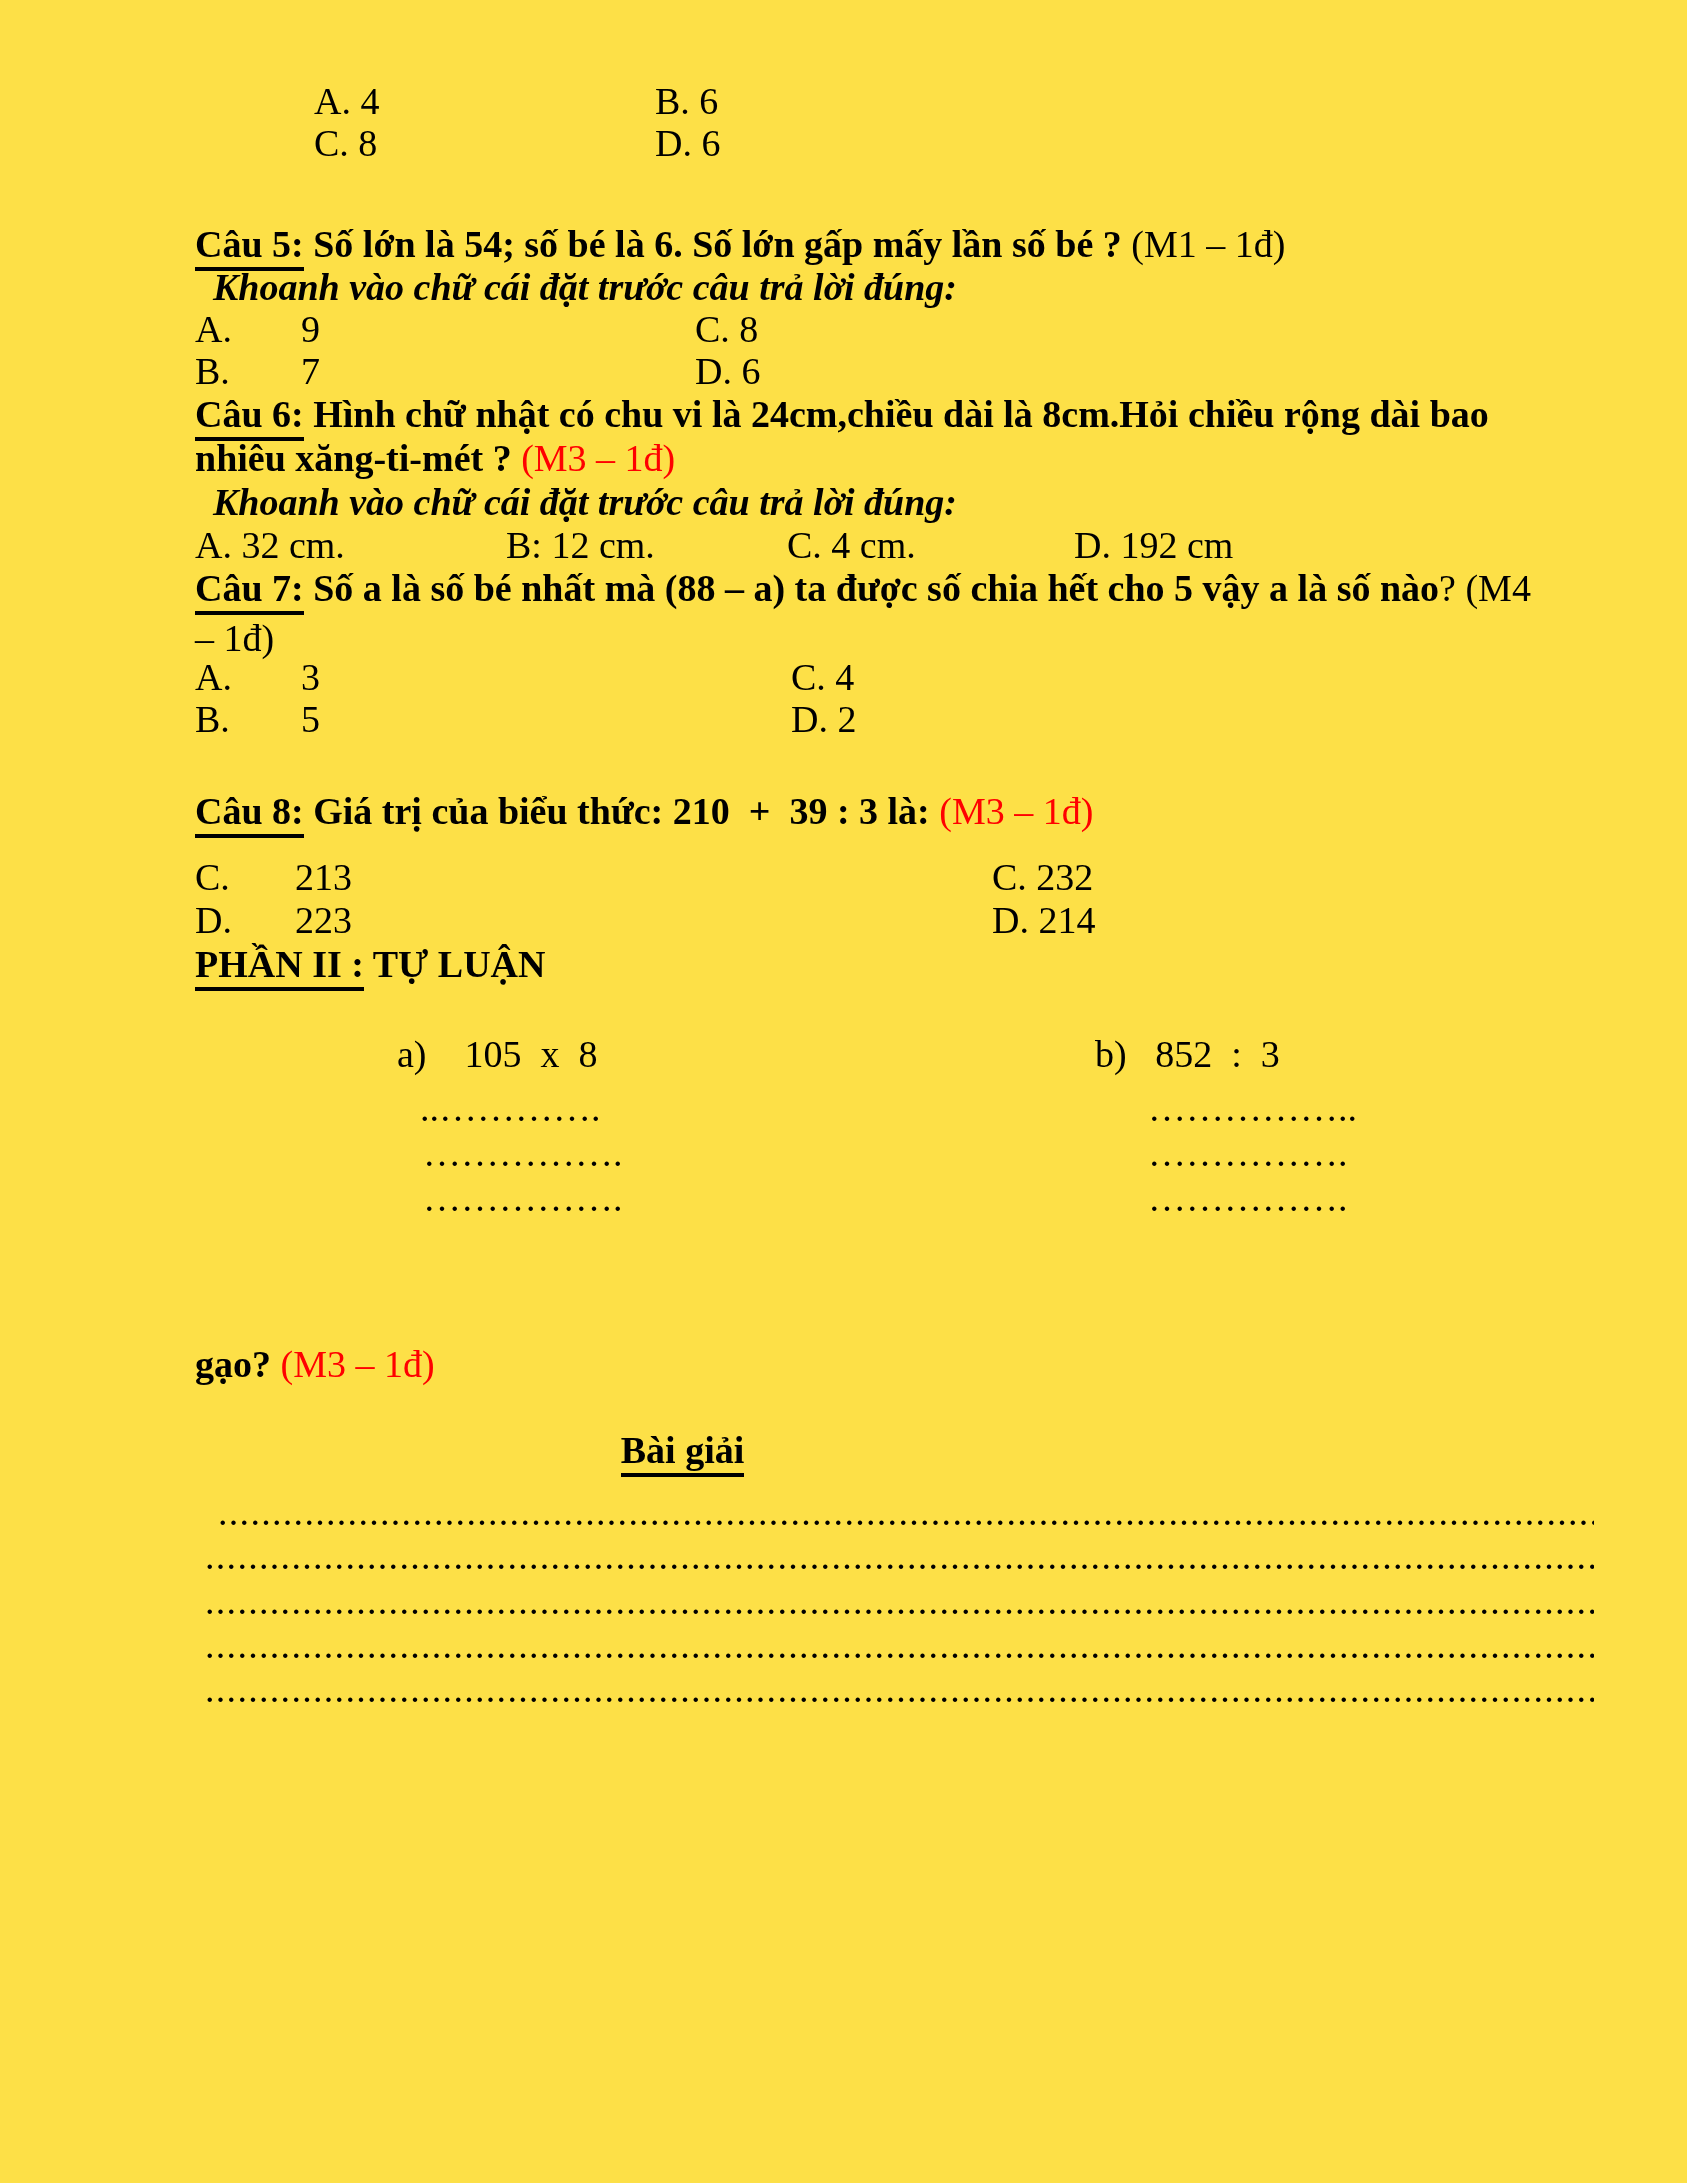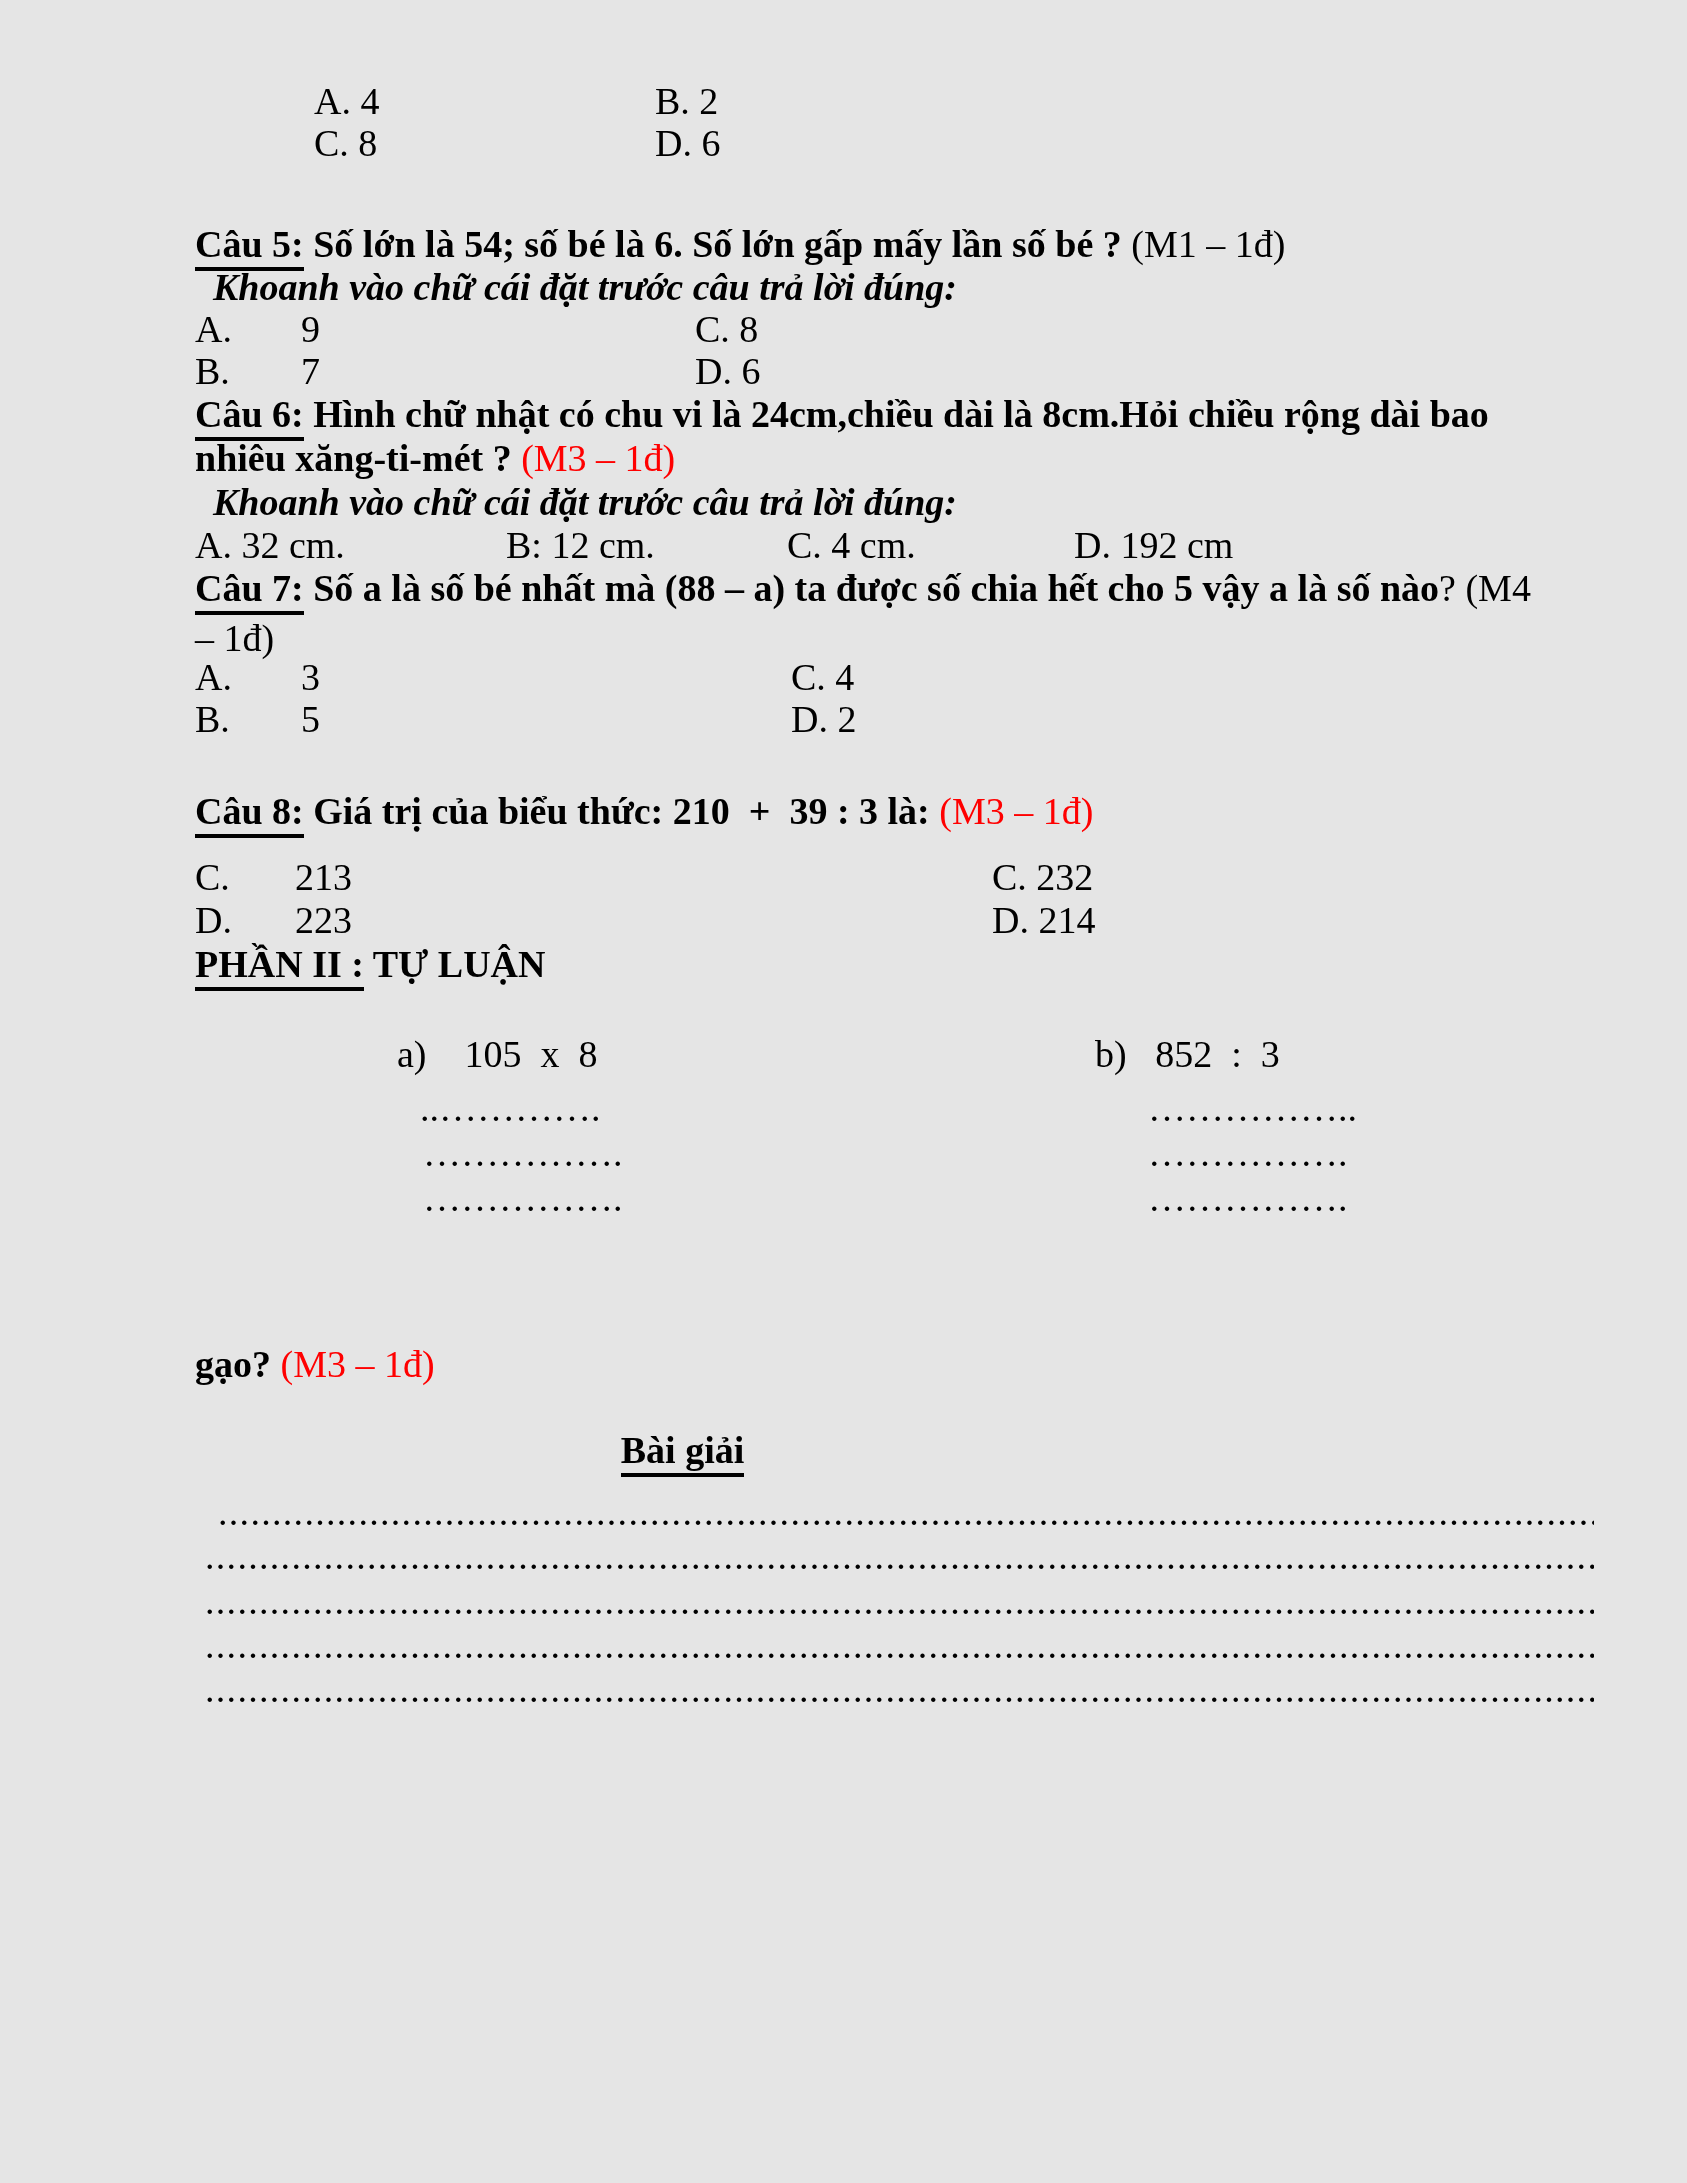--- a/index.html
+++ b/index.html
@@ -1,20 +1,20 @@
 <!DOCTYPE html>
 <html style="--red: #ff0000; --purple: #7030a0;font-size:10.6px"><head>
 <meta charset="utf-8">
 <style>
   html,body{margin:0;padding:0;background:#ffffff;}
   .page{
     position:relative;
     width:1687px;
     height:2183px;
-    background:#e5e5e5;
+    background:#fde047;
     font-family:"Liberation Serif","DejaVu Serif",serif;
     font-size:38px;
     color:#000000;
     overflow:hidden;
   }
   .line{
     position:absolute;
     white-space:pre;
     line-height:44px;
   }
@@ -32,21 +32,21 @@
     line-height:44px;
     letter-spacing:1.3px;
   }
 </style>
 </head>
 <body>
 
 <div class="page">
 
   <div class="line" style="top:79px;left:314px;"><span>A. 4</span></div>
-  <div class="line" style="top:79px;left:655px;"><span>B. 2</span></div>
+  <div class="line" style="top:79px;left:655px;"><span>B. 6</span></div>
   <div class="line" style="top:121px;left:314px;"><span>C. 8</span></div>
   <div class="line" style="top:121px;left:655px;"><span>D. 6</span></div>
 
   <div class="line" style="top:222px;left:195px;"><span class="b ul">Câu 5:</span><span class="b"> Số lớn là 54; số bé là 6. Số lớn gấp mấy lần số bé ? </span><span>(M1 – 1đ)</span></div>
   <div class="line bi" style="top:265px;left:213px;"><span>Khoanh vào chữ cái đặt trước câu trả lời đúng:</span></div>
   <div class="line" style="top:307px;left:195px;"><span>A.</span></div>
   <div class="line" style="top:307px;left:301px;"><span>9</span></div>
   <div class="line" style="top:307px;left:695px;"><span>C. 8</span></div>
   <div class="line" style="top:349px;left:195px;"><span>B.</span></div>
   <div class="line" style="top:349px;left:301px;"><span>7</span></div>

